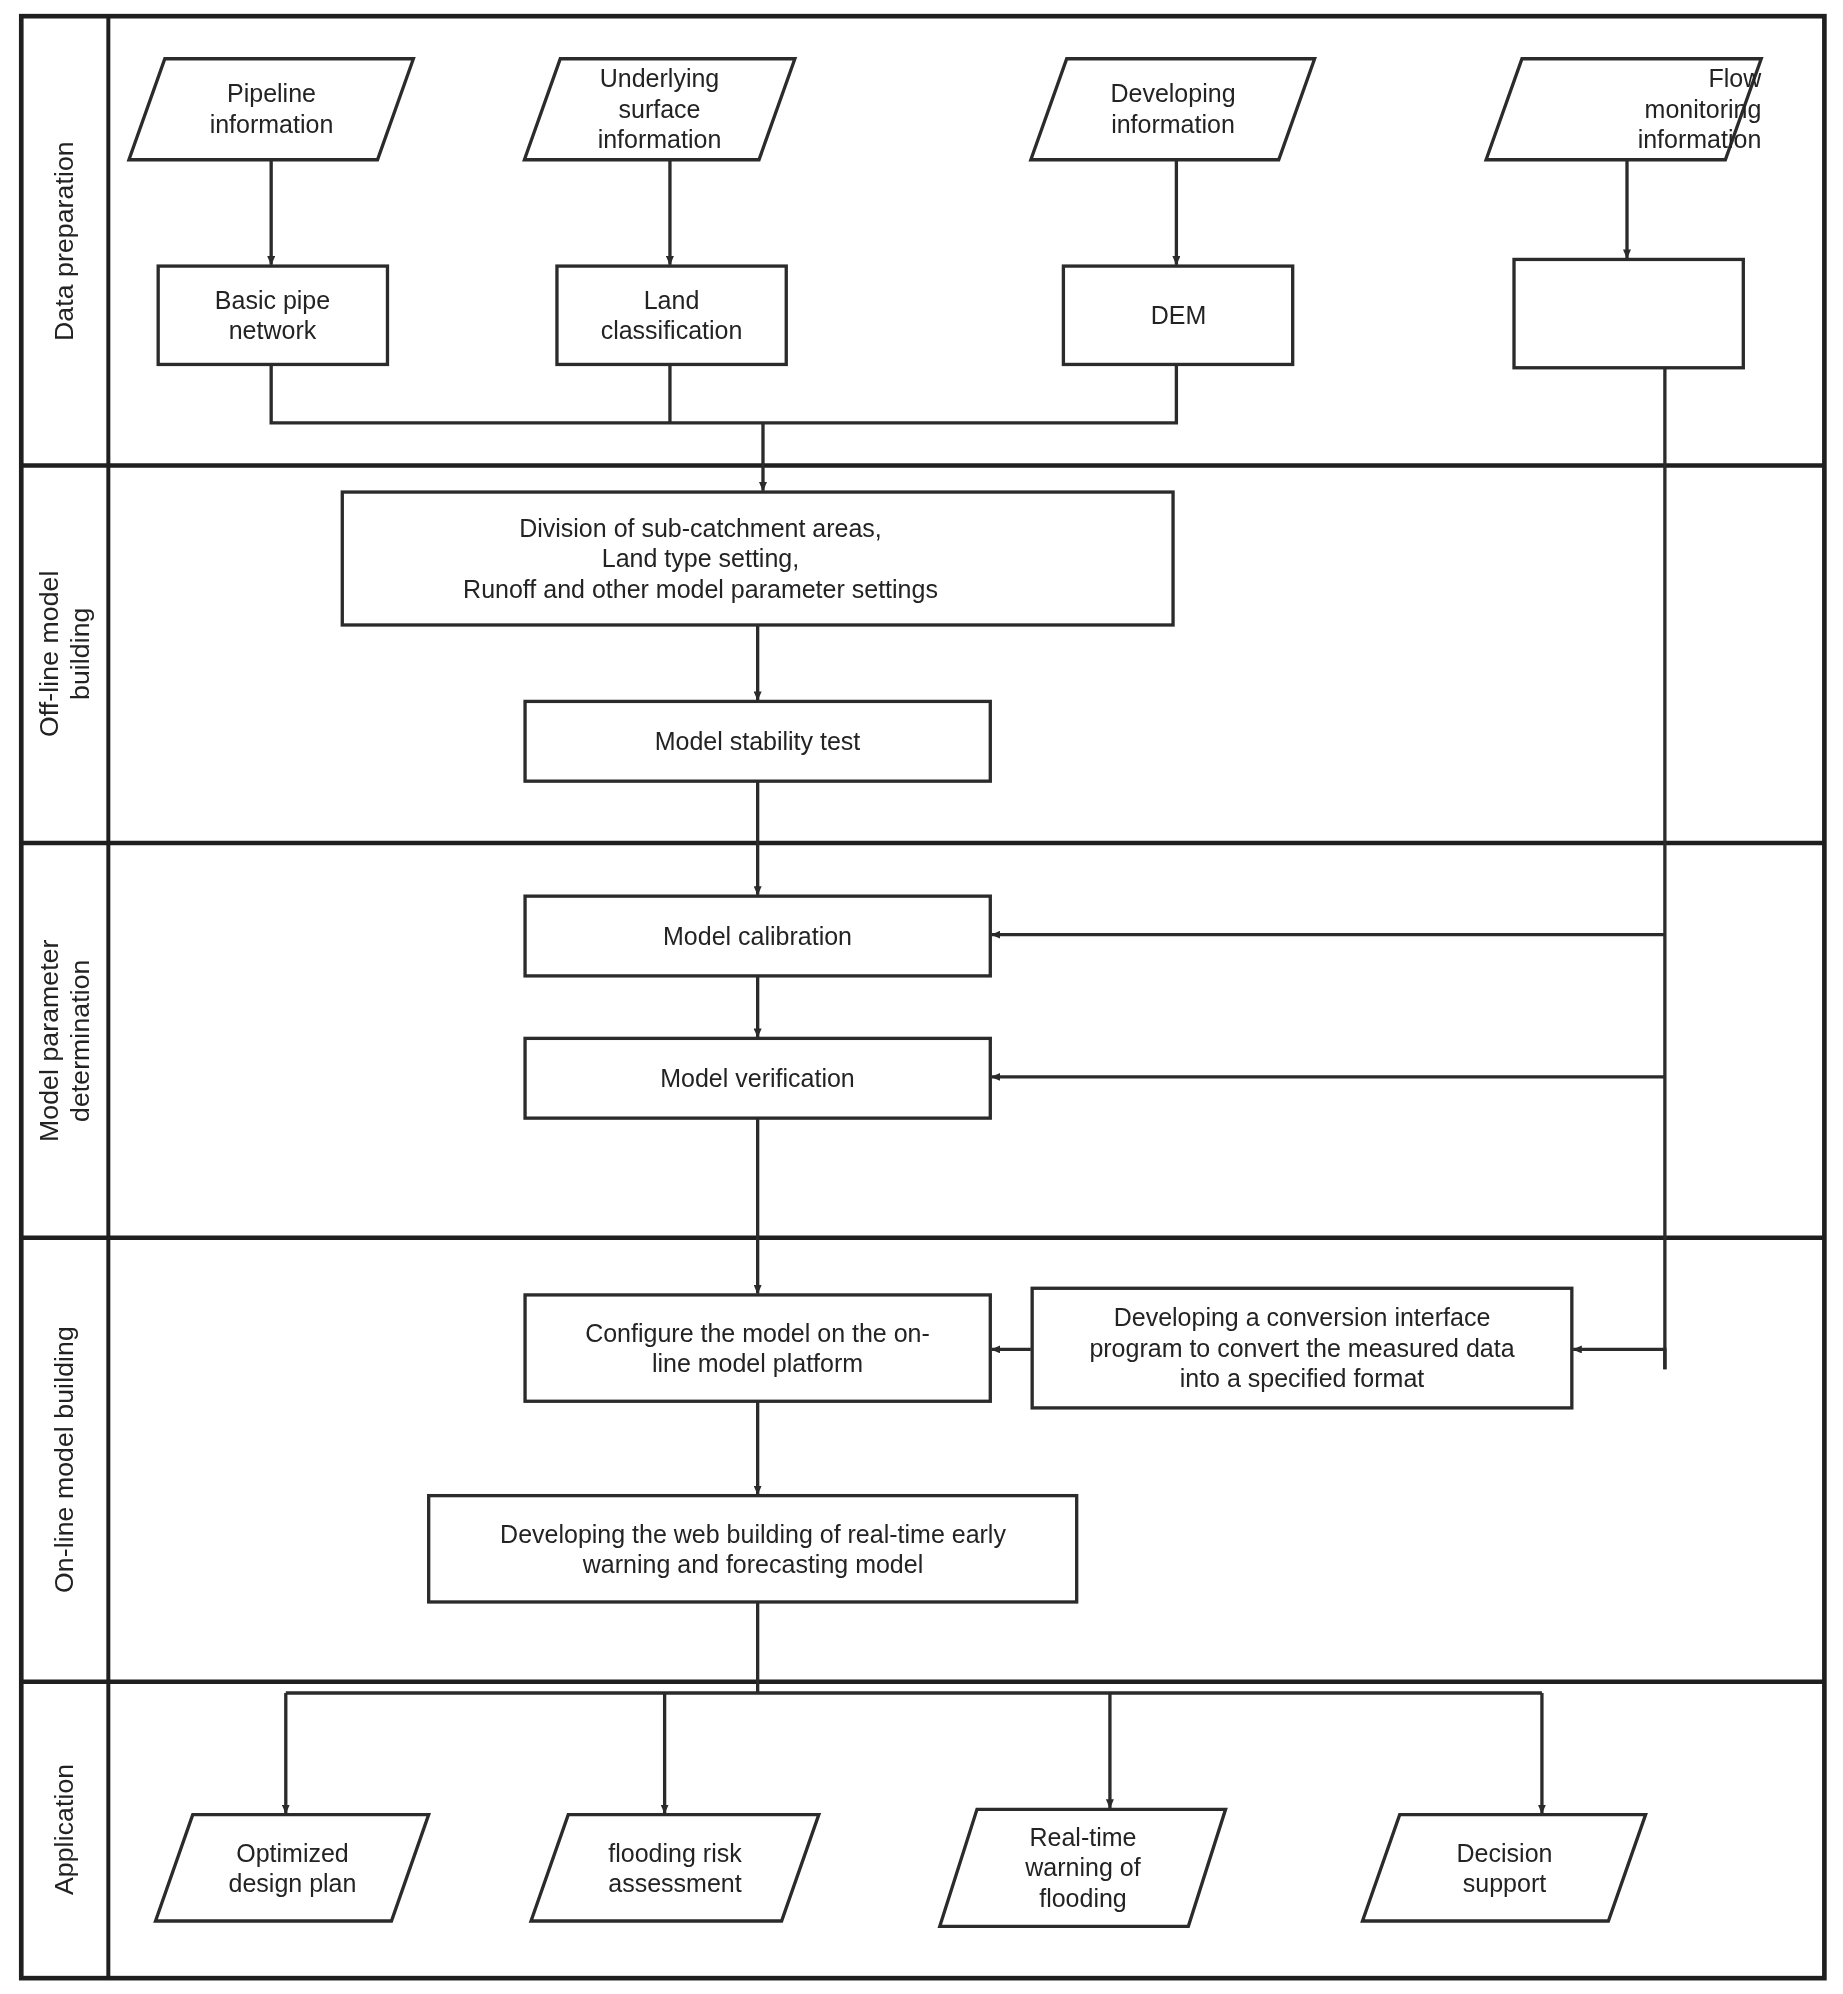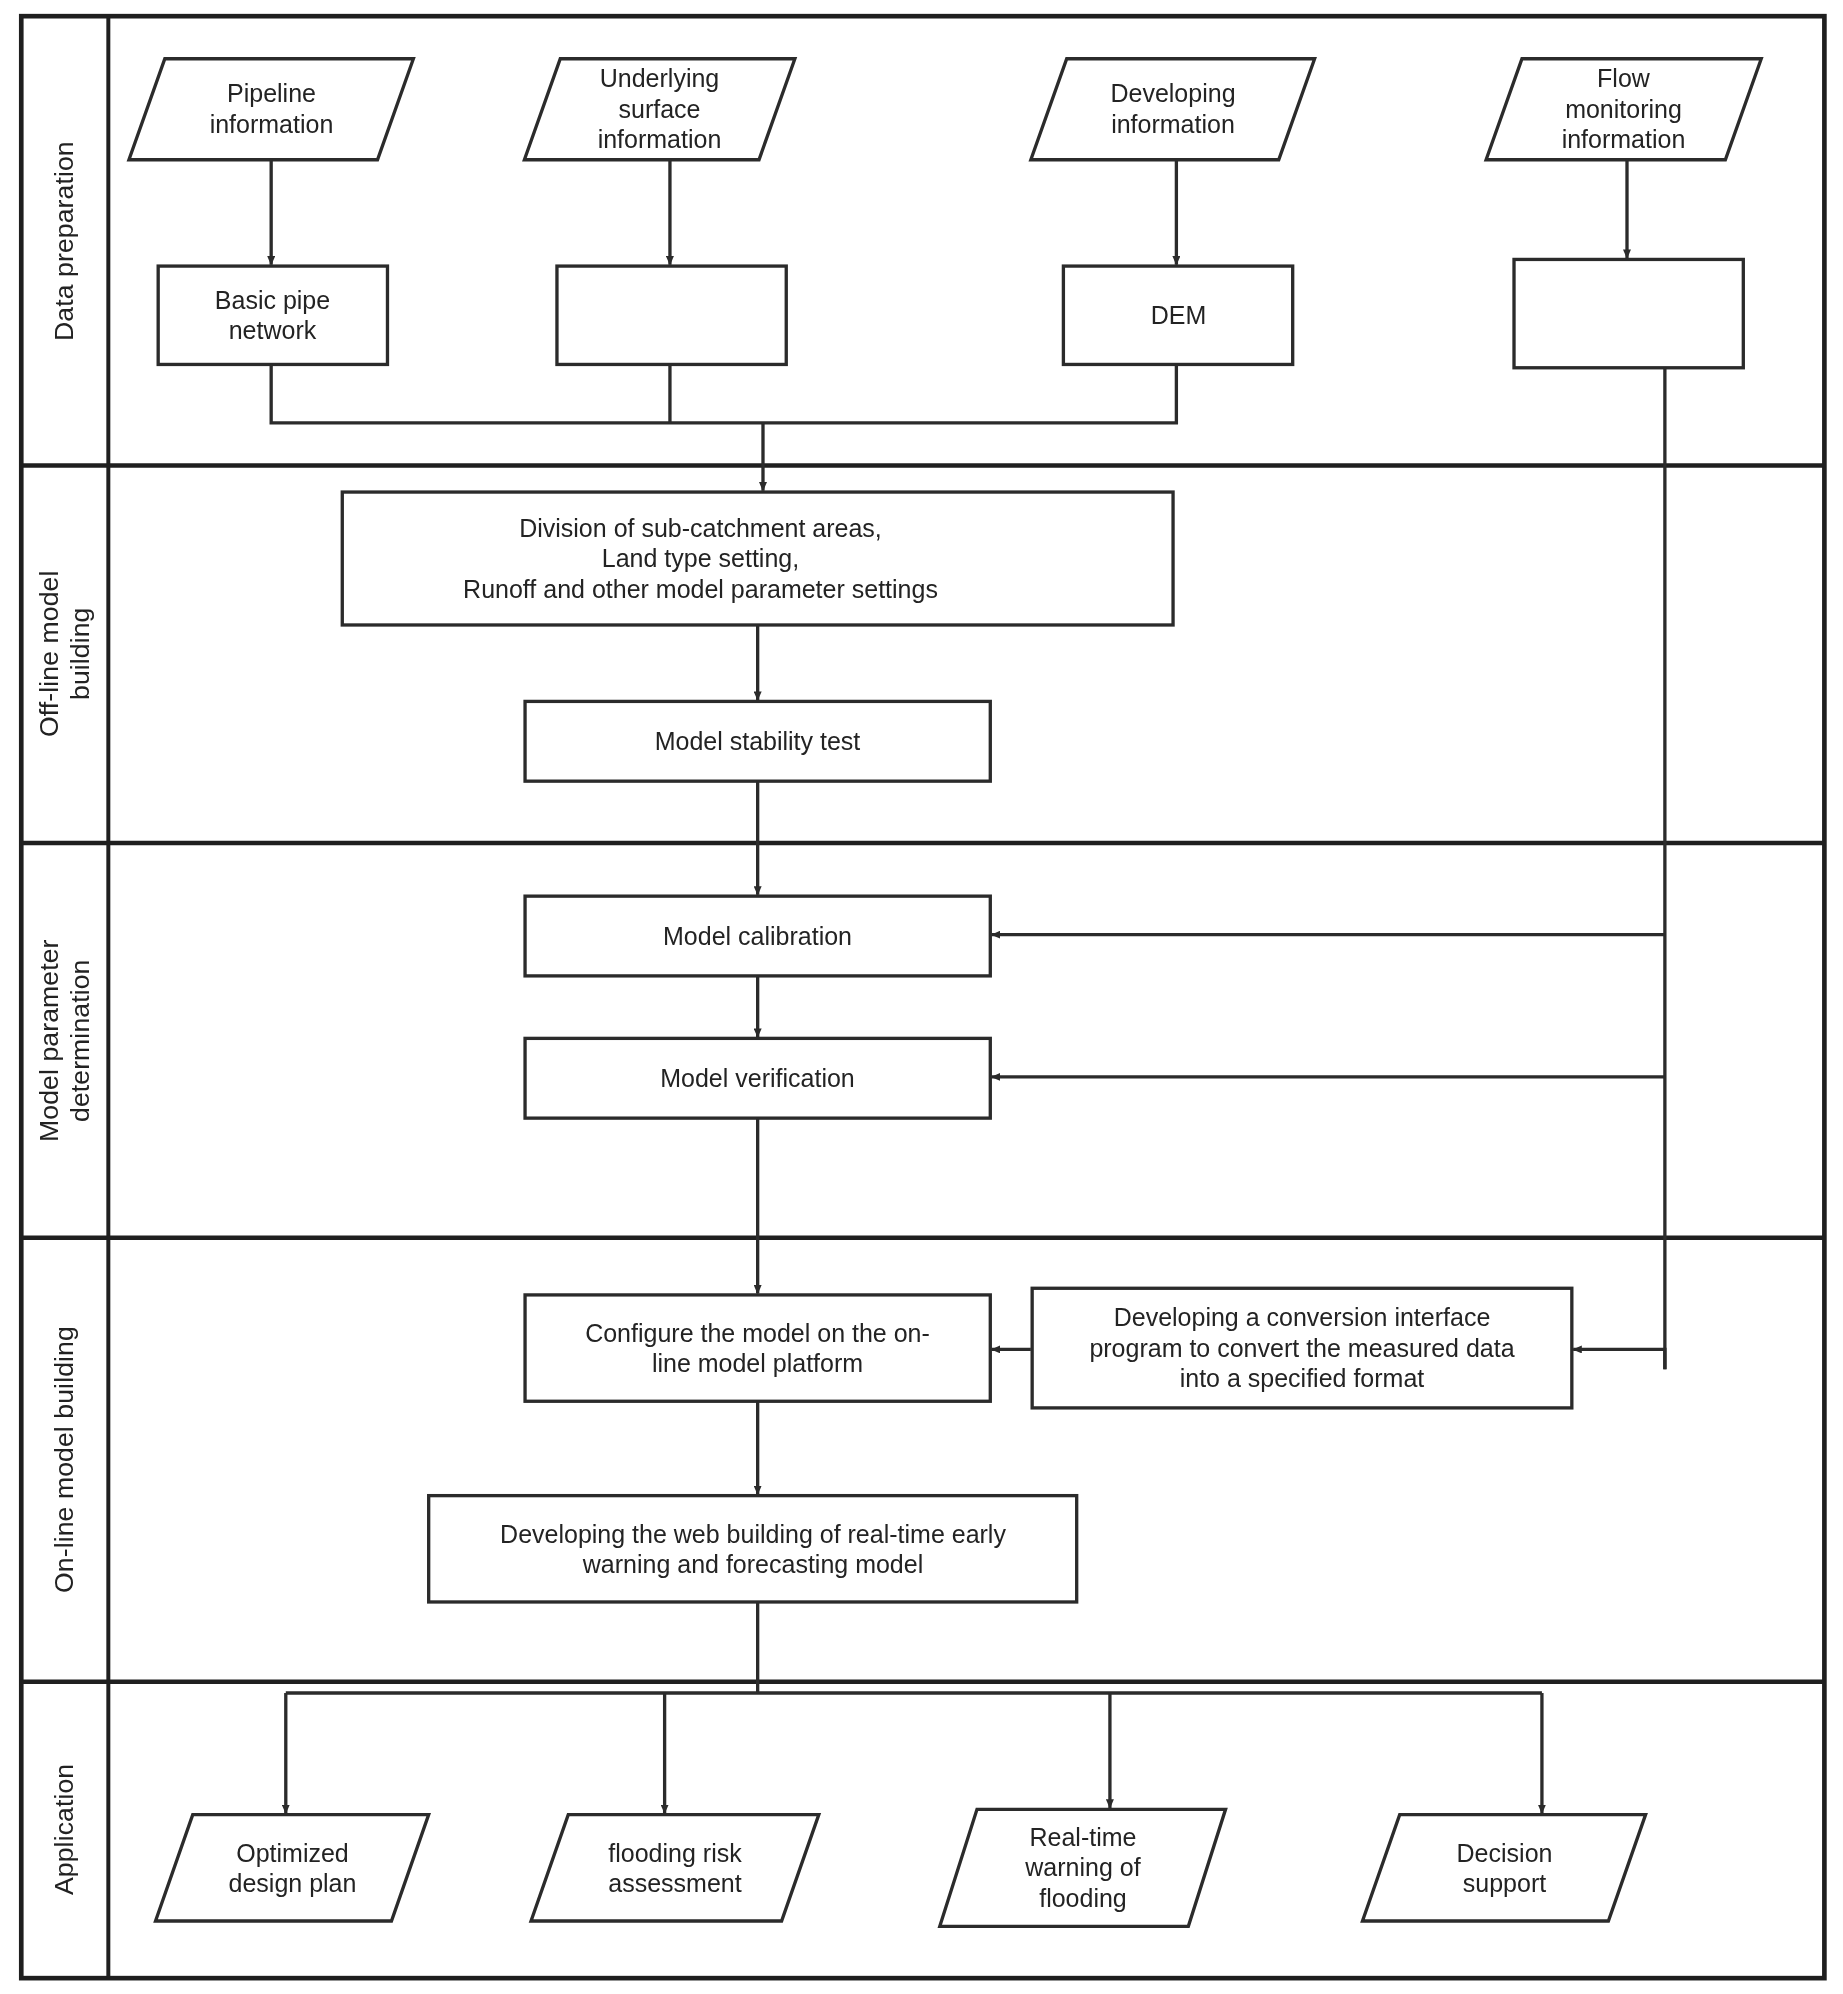--- a/index.html
+++ b/index.html
@@ -184,26 +184,28 @@
   <div class="band-label" style="left:24px; top:1240px; width:82px; height:439px;">On-line model building</div>
   <div class="band-label" style="left:24px; top:1684px; width:82px; height:291px;">Application</div>
 
   <div class="node-label" style="left:129px; top:58px; width:285px; height:101px;">Pipeline
 information</div>
   <div class="node-label" style="left:524px; top:53px; width:271px; height:112px;">Underlying
 surface
 information</div>
   <div class="node-label" style="left:1031px; top:58px; width:284px; height:101px;">Developing
 information</div>
-  <div class="node-label" style="left:1486px; top:53px; width:275px; height:112px;">Flow
+  <div class="node-label" style="left:1562px; top:53px; width:275px; height:112px;text-align:right;">Flow
 monitoring
 information</div>
 
   <div class="node-label" style="left:158px; top:266px; width:229px; height:98px;">Basic pipe
 network</div>
+  <div class="node-label" style="left:557px; top:266px; width:229px; height:98px;">Land
+classification</div>
   <div class="node-label" style="left:1064px; top:266px; width:229px; height:98px;">DEM</div>
 
   <div class="node-label" style="left:342px; top:492px; width:717px; height:133px;">Division of sub-catchment areas,
 Land type setting,
 Runoff and other model parameter settings</div>
   <div class="node-label" style="left:525px; top:701px; width:465px; height:80px;">Model stability test</div>
 
   <div class="node-label" style="left:525px; top:896px; width:465px; height:80px;">Model calibration</div>
   <div class="node-label" style="left:525px; top:1038px; width:465px; height:80px;">Model verification</div>
 

